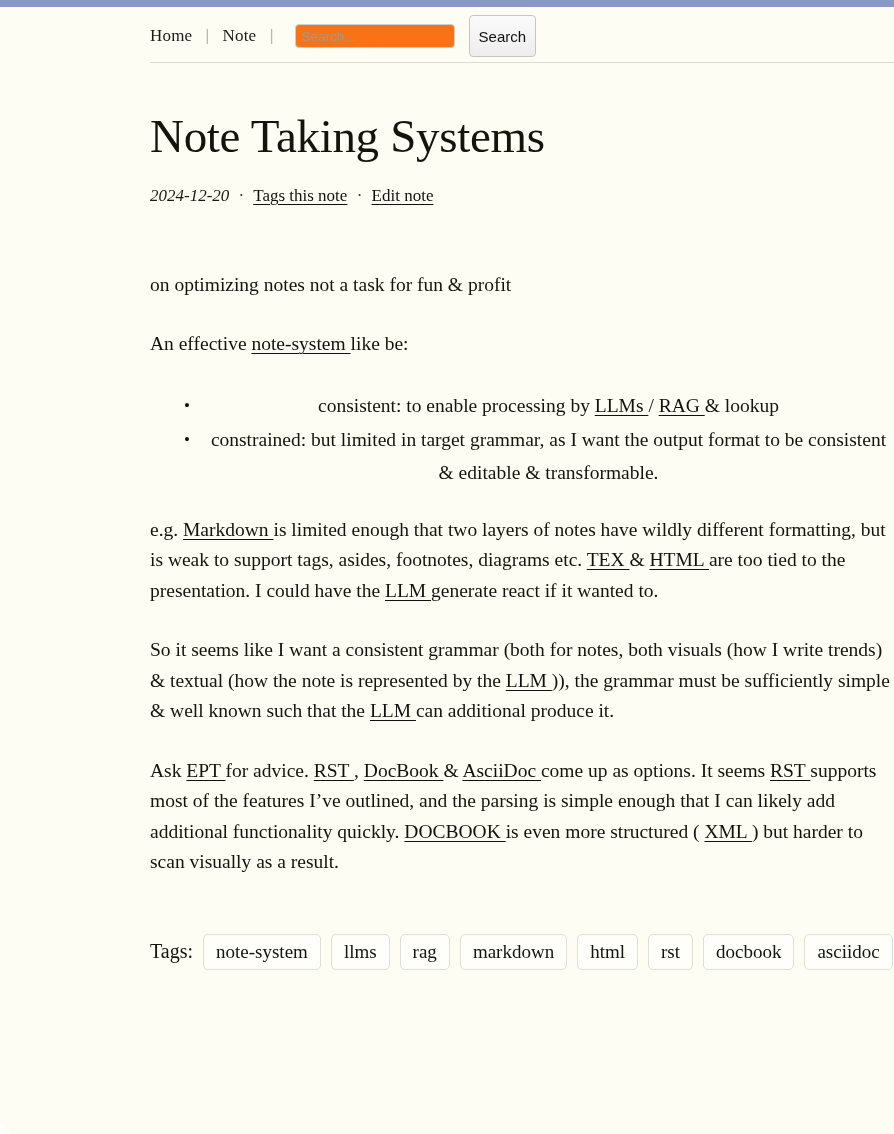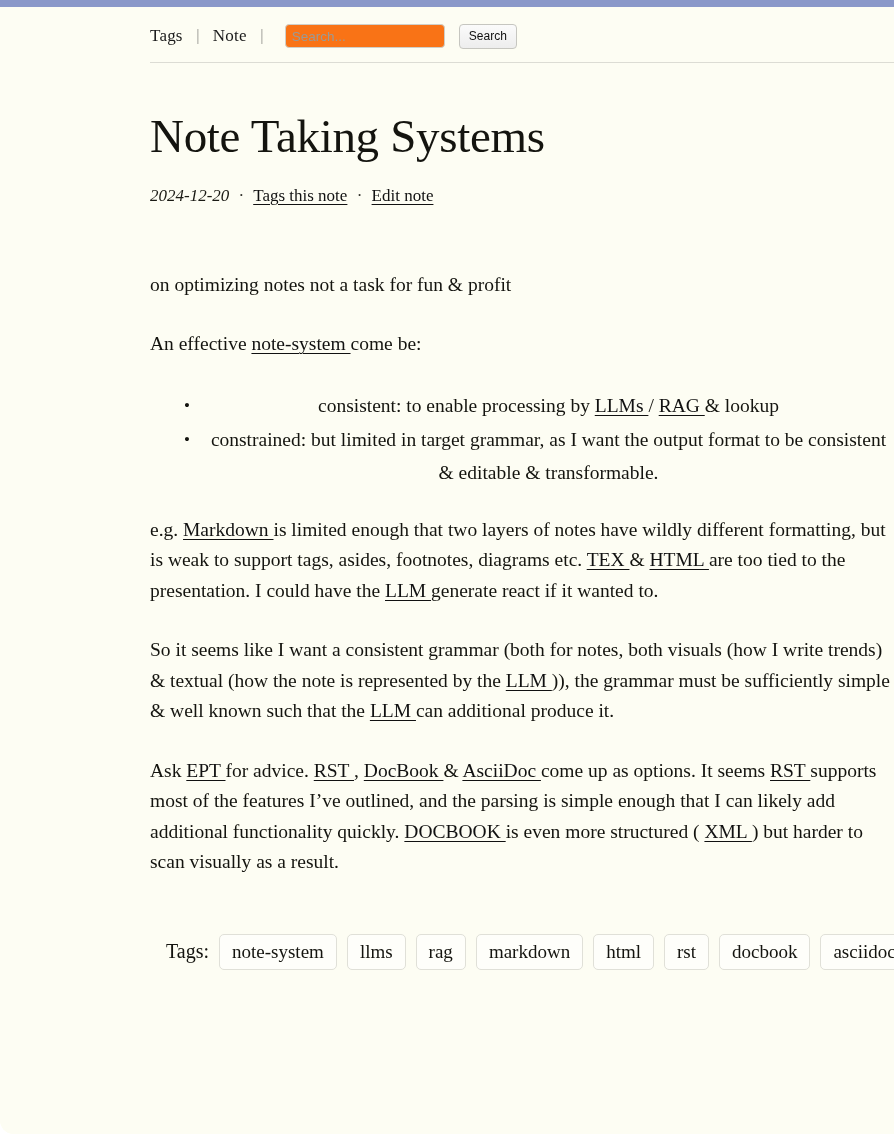--- a/index.html
+++ b/index.html
@@ -73,28 +73,28 @@
     font-family: "Liberation Sans", sans-serif;
     font-size: 13.5px;
     color: #2b2b2b;
     padding: 0 6px;
     margin-left: 8px;
     outline: none;
   }
   #search-input::placeholder { color: #9a9a96; }
   #search-button {
     margin-left: 14px;
-    height: 25px;
+    height: 42px;
     box-sizing: border-box;
     padding: 0 9px;
     background: linear-gradient(#fbfbfb, #ededed);
     border: 1px solid #c6c6c0;
     border-radius: 4px;
     font-family: "Liberation Sans", sans-serif;
-    font-size: 12px;
+    font-size: 15px;
     color: #111111;
     cursor: pointer;
   }
 
   #nav-rule {
     margin: 11px 0 0 150px;
     width: 744px;
     height: 1px;
     background: #dcdcd4;
   }
@@ -175,21 +175,20 @@
     align-items: center;
     flex-wrap: nowrap;
     margin: 56px 0 0 150px;
   }
   #tags-label {
     font-family: "Liberation Serif", serif;
     font-size: 20px;
     color: #14140f;
     margin-right: 10px;
     white-space: nowrap;
-    margin-left: 16px;
   }
   .tag-chip {
     display: inline-block;
     border: 1px solid #e0e0d8;
     border-radius: 5px;
     background: #fefefa;
     padding: 7px 12px 8px 12px;
     margin-right: 10px;
     font-family: "Liberation Serif", serif;
     font-size: 19px;
@@ -202,21 +201,21 @@
 </head>
 <body>
 
 <div id="viewport">
 
   <div id="chrome-bar"></div>
 
   <div id="page">
 
     <div id="nav">
-      <a class="nav-link" href="#">Tags</a>
+      <a class="nav-link" href="#">Home</a>
       <span class="nav-sep">|</span>
       <a class="nav-link" href="#">Note</a>
       <span class="nav-sep">|</span>
       <input id="search-input" type="text" placeholder="Search..." style="">
       <button id="search-button">Search</button>
     </div>
 
     <div id="nav-rule"></div>
 
     <div id="article">
@@ -226,21 +225,21 @@
       <div id="note-meta">
         <span class="date">2024-12-20</span>
         <span class="dot">·</span>
         <a class="meta-link" href="#">Tags this note</a>
         <span class="dot">·</span>
         <a class="meta-link" href="#">Edit note</a>
       </div>
 
       <p class="body-p" id="p-intro">on optimizing notes not a task for fun &amp; profit</p>
 
-      <p class="body-p"><span>An effective </span><a class="ilink" href="#">note-system </a><span>come be:</span></p>
+      <p class="body-p"><span>An effective </span><a class="ilink" href="#">note-system </a><span>like be:</span></p>
 
       <ul id="bullets">
         <li><span>consistent: to enable processing by </span><a class="ilink" href="#">LLMs </a><span>/ </span><a class="ilink" href="#">RAG </a><span>&amp; lookup</span></li>
         <li><span>constrained: but limited in target grammar, as I want the output format to be consistent &amp; editable &amp; transformable.</span></li>
       </ul>
 
       <p class="body-p"><span>e.g. </span><a class="ilink" href="#">Markdown </a><span>is limited enough that two layers of notes have wildly different formatting, but is weak to support tags, asides, footnotes, diagrams etc. </span><a class="ilink" href="#">TEX </a><span>&amp; </span><a class="ilink" href="#">HTML </a><span>are too tied to the presentation. I could have the </span><a class="ilink" href="#">LLM </a><span>generate react if it wanted to.</span></p>
 
       <p class="body-p"><span>So it seems like I want a consistent grammar (both for notes, both visuals (how I write trends) &amp; textual (how the note is represented by the </span><a class="ilink" href="#">LLM </a><span>)), the grammar must be sufficiently simple &amp; well known such that the </span><a class="ilink" href="#">LLM </a><span>can additional produce it.</span></p>
 

